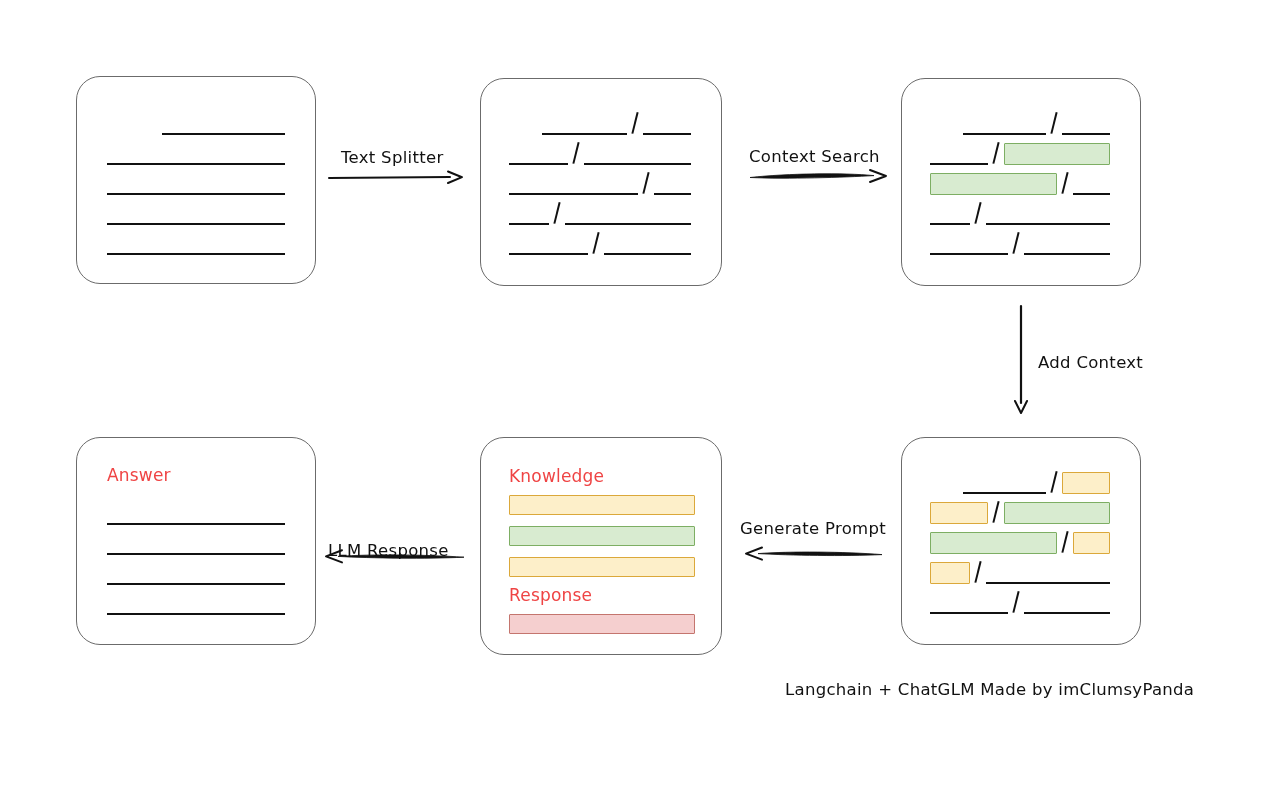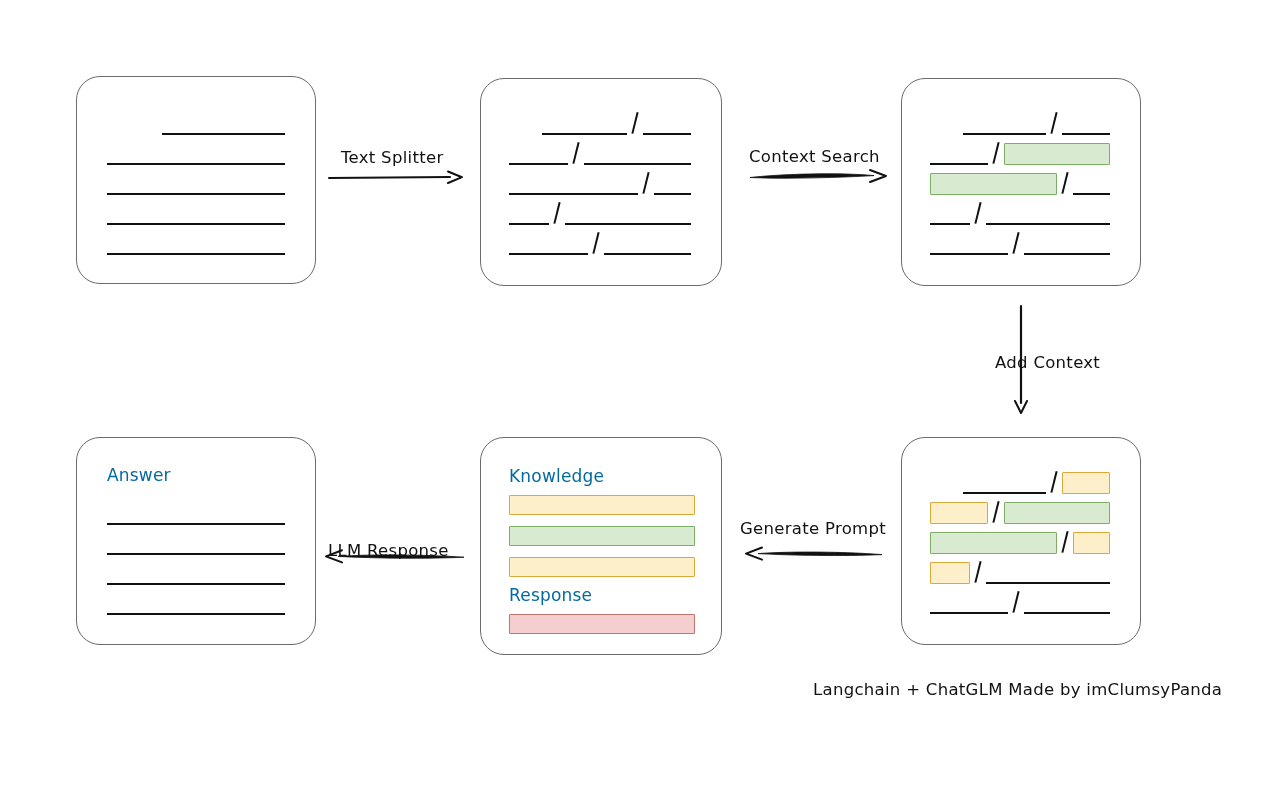--- a/index.html
+++ b/index.html
@@ -96,21 +96,21 @@
     transform-origin: center;
   }
   .spacer {
     flex: 0 0 auto;
   }
 
   
   .card-heading {
     position: absolute;
     font-size: 17px;
-    color: #0369a1;
+    color: #ef4444;
     letter-spacing: 0.2px;
     white-space: nowrap;
   }
 
   
   .bar {
     position: absolute;
     box-sizing: border-box;
     height: 20px;
     border-radius: 1px;
@@ -249,21 +249,21 @@
         </div>
     </div>
   </div>
 
   <div class="arrow" style="left:1013px; top:305px; width:16px; height:110px;">
     <svg width="16" height="110" viewBox="0 0 16 110">
       <path d="M8 1 L8 98" stroke="#111" stroke-width="2.2" fill="none" stroke-linecap="round"></path>
       <path d="M2 96 L8 108 L14 96" stroke="#111" stroke-width="2" fill="none" stroke-linejoin="round" stroke-linecap="round"></path>
     </svg>
   </div>
-  <div class="arrow-label" style="left:995px; top:353px;">Add Context</div>
+  <div class="arrow-label" style="left:1038px; top:353px;">Add Context</div>
 
   <div class="card" style="left:901px; top:437px; width:240px; height:208px;">
     <div class="card-inner">
       <div class="rowstack" id="cc-rows" style="top:26px; left:28px; right:28px;">
           <div class="srow">
             <div class="spacer" style="width: 18%;"></div>
             <div class="seg line" style="width: 46%;"></div>
             <div class="slash"></div>
             <div class="seg hl hl-yellow" style="width: 26%;"></div>
           </div>
@@ -335,15 +335,15 @@
           <div class="prow">
             <div class="pline" style="left: 0%; width: 100%;"></div>
           </div>
           <div class="prow">
             <div class="pline" style="left: 0%; width: 100%;"></div>
           </div>
         </div>
     </div>
   </div>
 
-  <div class="footer" style="left:785px; top:680px;margin-left:28px;">Langchain + ChatGLM Made by imClumsyPanda</div>
+  <div class="footer" style="left:785px; top:680px;">Langchain + ChatGLM Made by imClumsyPanda</div>
 
 </div>
 
 </body></html>

